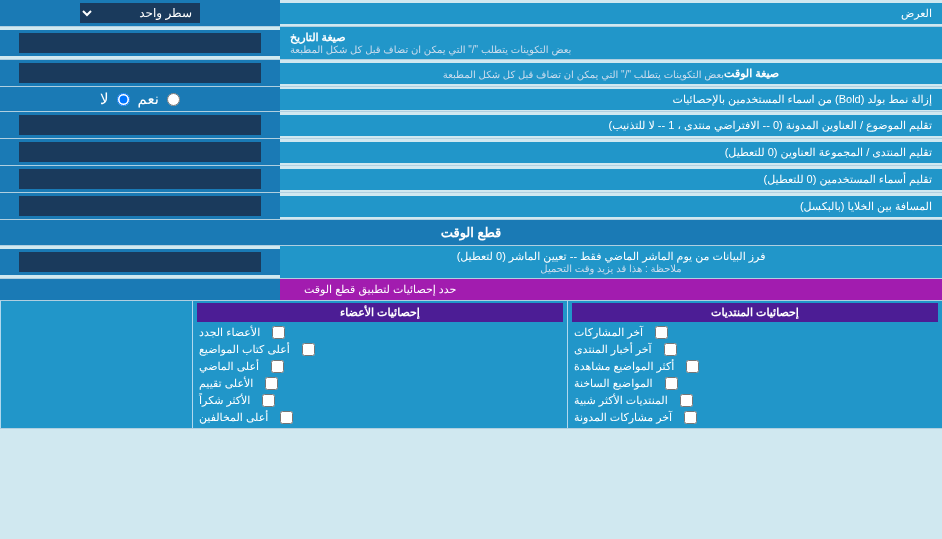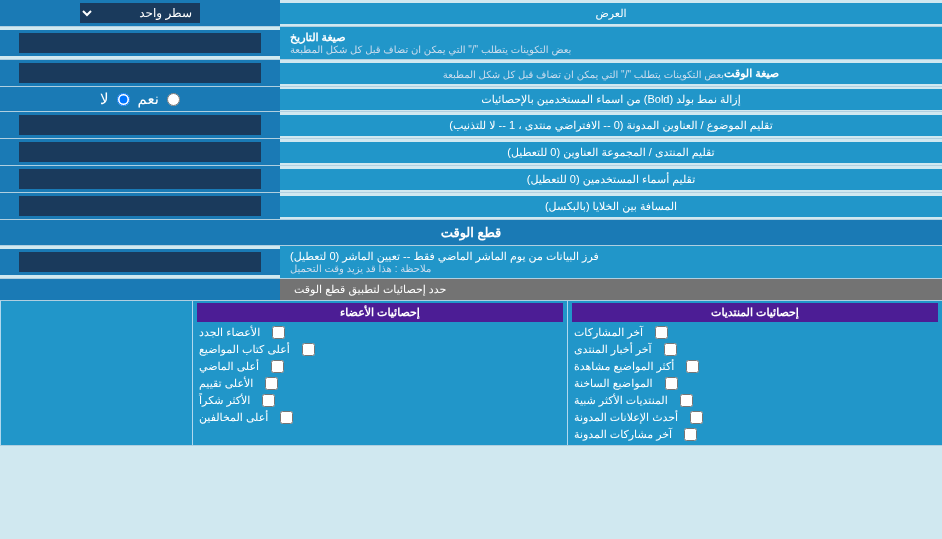--- a/index.html
+++ b/index.html
@@ -74,21 +74,21 @@
     }
     .label-right {
       background: #2196c9;
       color: #fff;
       flex: 1;
       padding: 4px 10px;
       text-align: right;
       font-size: 11px;
       display: flex;
       align-items: center;
-      justify-content: center;
+      justify-content: flex-start;
     }
     .input-left {
       background: #1a7ab5;
       width: 280px;
       display: flex;
       align-items: center;
       justify-content: center;
       padding: 3px 6px;
     }
     .text-input-dark {
@@ -204,31 +204,31 @@
     <div class="input-left">
       <input type="number" class="text-input-dark" style="">
     </div>
   </div>
 
   <div class="section-header-row">
     <div class="section-header-full">قطع الوقت</div>
   </div>
 
   <div class="header-single-row">
-    <div class="label-right" style="flex-direction: column; align-items: flex-end; justify-content: center;">
+    <div class="label-right" style="flex-direction: column; justify-content: center;">
       <span>فرز البيانات من يوم الماشر الماضي فقط -- تعيين الماشر (0 لتعطيل)</span>
       <span style="font-size:10px; color:#cde;">ملاحظة : هذا قد يزيد وقت التحميل</span>
     </div>
     <div class="input-left">
       <input type="number" class="text-input-dark" style="">
     </div>
   </div>
 
   <div style="display:flex; width:100%; background:#2196c9; border-bottom:1px solid #b0cfe0;">
-    <div style="flex:1; background:#737373; color:#fff; padding:4px 14px; text-align:right; font-size:11px; display:flex; align-items:center; justify-content:flex-end;">حدد إحصائيات لتطبيق قطع الوقت</div>
+    <div style="flex:1; background:#a21caf; color:#fff; padding:4px 24px; text-align:right; font-size:11px; display:flex; align-items:center; justify-content:flex-end;">حدد إحصائيات لتطبيق قطع الوقت</div>
     <div style="width:280px; background:#1a7ab5;"></div>
   </div>
 
   <div style="display:flex; flex-direction:row; width:100%; background:#2196c9; border-bottom:1px solid #b0cfe0;">
 
     <div class="check-col">
       <div class="check-col-title">إحصائيات المنتديات</div>
       <div class="check-item">
         <span class="check-item-label">آخر المشاركات</span>
         <input type="checkbox" style="">
@@ -243,24 +243,20 @@
       </div>
       <div class="check-item">
         <span class="check-item-label">المواضيع الساخنة</span>
         <input type="checkbox" style="">
       </div>
       <div class="check-item">
         <span class="check-item-label">المنتديات الأكثر شبية</span>
         <input type="checkbox" style="">
       </div>
       <div class="check-item">
-        <span class="check-item-label">أحدث الإعلانات المدونة</span>
-        <input type="checkbox" style="">
-      </div>
-      <div class="check-item">
         <span class="check-item-label">آخر مشاركات المدونة</span>
         <input type="checkbox" style="">
       </div>
     </div>
 
     <div class="check-col" style="border-left: 1px solid #b0d8ee;">
       <div class="check-col-title">إحصائيات الأعضاء</div>
       <div class="check-item">
         <span class="check-item-label">الأعضاء الجدد</span>
         <input type="checkbox" style="">

